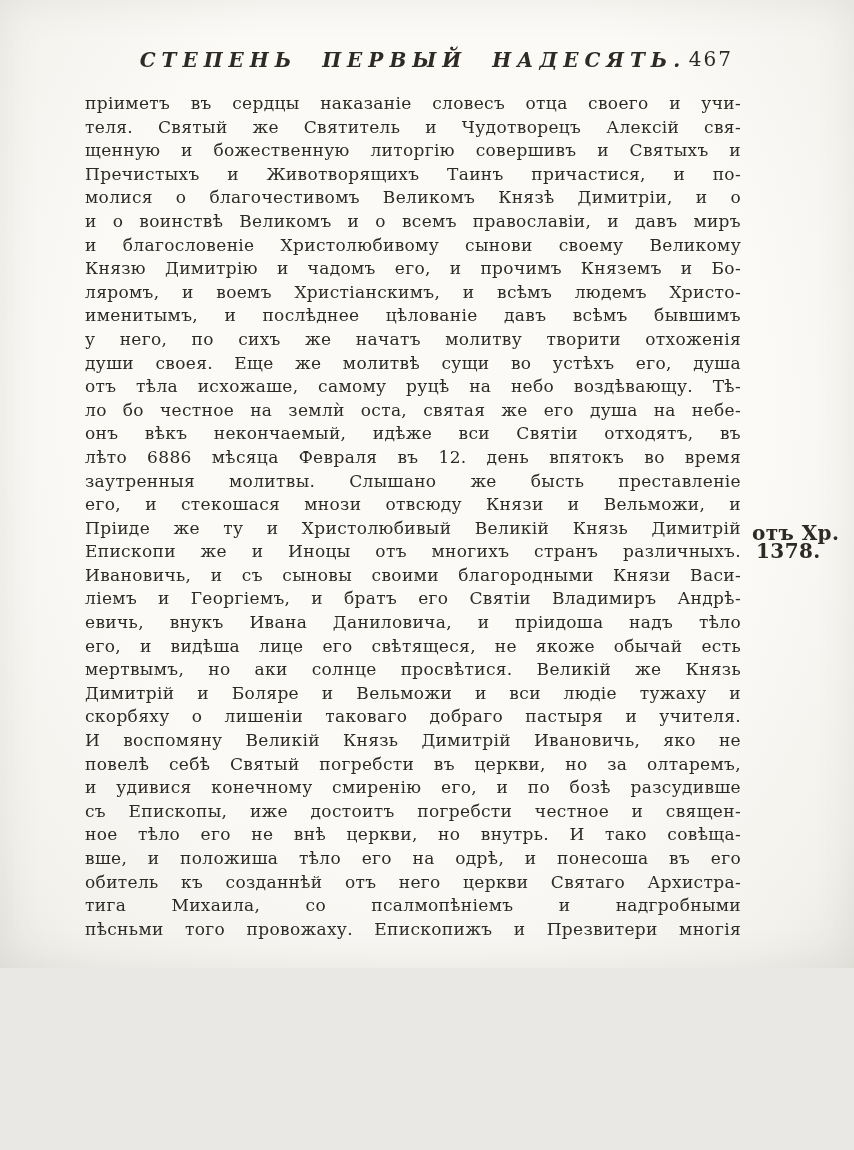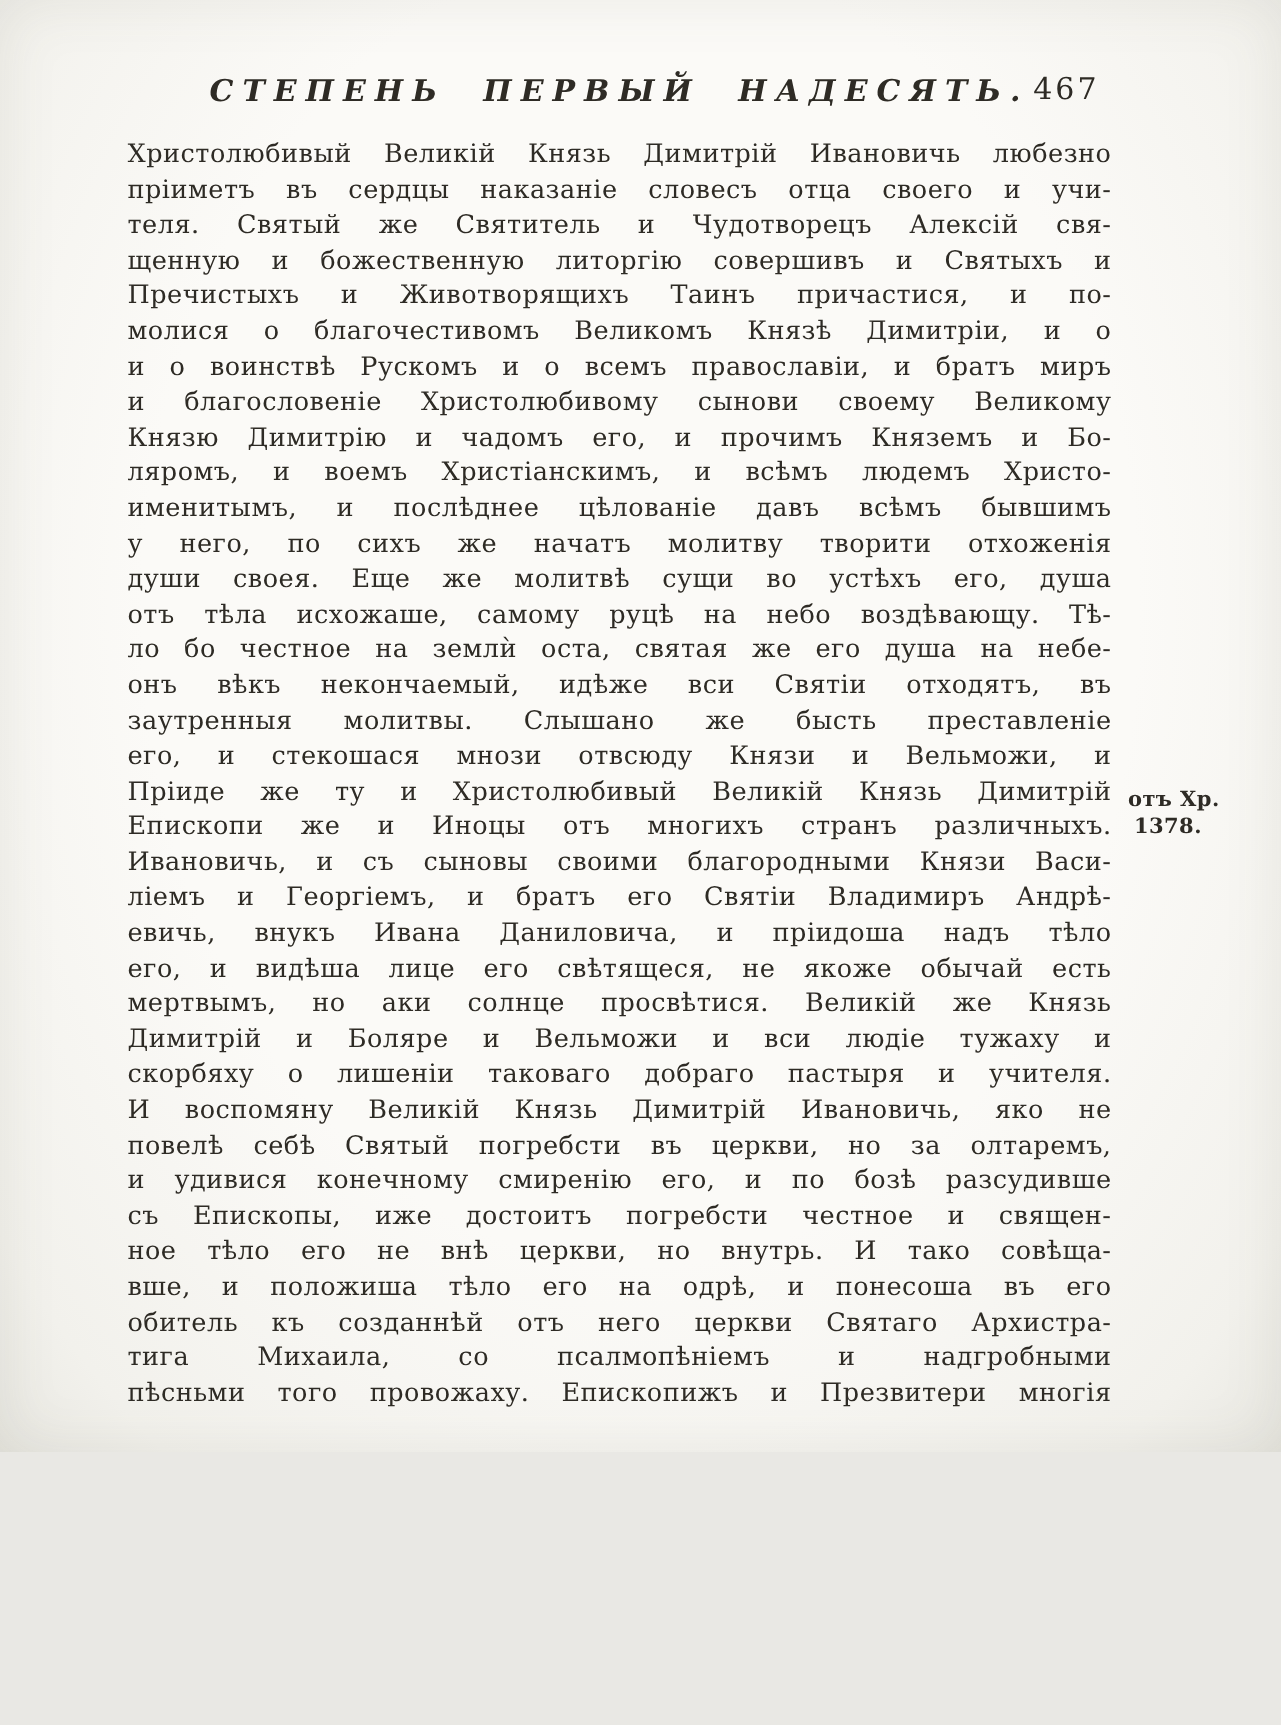--- a/index.html
+++ b/index.html
@@ -60,21 +60,21 @@
     text-align: justify;
     text-align-last: justify;
     -moz-text-align-last: justify;
     overflow: hidden;
   }
   .margin-note {
     position: absolute;
     left: 752px;
     top: 524px;
     width: 96px;
-    font-size: 14px;
+    font-size: 20px;
     font-weight: bold;
     line-height: 18px;
     letter-spacing: 0.02em;
   }
   .margin-note div:last-child { padding-left: 4px; }
   .page-footer {
     position: absolute;
     top: 1014px;
     left: 85px;
     width: 656px;
@@ -101,36 +101,36 @@
 
 <div class="scan-page">
 
   <div class="page-header">
     <span class="running-title">СТЕПЕНЬ ПЕРВЫЙ НАДЕСЯТЬ.</span>
     <span class="page-number">467</span>
   </div>
 
   <div class="body-text">
 
-  <div class="text-line">Христолюбивый Великій Князь Димитрій Ивановичь любезно</div>
       <div class="text-line">пріиметъ въ сердцы наказаніе словесъ отца своего и учи-</div>
       <div class="text-line">теля. Святый же Святитель и Чудотворецъ Алексій свя-</div>
       <div class="text-line">щенную и божественную литоргію совершивъ и Святыхъ и</div>
       <div class="text-line">Пречистыхъ и Животворящихъ Таинъ причастися, и по-</div>
       <div class="text-line">молися о благочестивомъ Великомъ Князѣ Димитріи, и о</div>
-      <div class="text-line">и о воинствѣ Рускомъ и о всемъ православіи, и братъ миръ</div>
+      <div class="text-line">и о воинствѣ Великомъ и о всемъ православіи, и давъ миръ</div>
       <div class="text-line">и благословеніе Христолюбивому сынови своему Великому</div>
       <div class="text-line">Князю Димитрію и чадомъ его, и прочимъ Княземъ и Бо-</div>
       <div class="text-line">ляромъ, и воемъ Христіанскимъ, и всѣмъ людемъ Христо-</div>
       <div class="text-line">именитымъ, и послѣднее цѣлованіе давъ всѣмъ бывшимъ</div>
       <div class="text-line">у него, по сихъ же начатъ молитву творити отхоженія</div>
       <div class="text-line">души своея. Еще же молитвѣ сущи во устѣхъ его, душа</div>
       <div class="text-line">отъ тѣла исхожаше, самому руцѣ на небо воздѣвающу. Тѣ-</div>
       <div class="text-line">ло бо честное на землѝ оста, святая же его душа на небе-</div>
       <div class="text-line">онъ вѣкъ некончаемый, идѣже вси Святіи отходятъ, въ</div>
+      <div class="text-line">лѣто 6886 мѣсяца Февраля въ 12. день впятокъ во время</div>
       <div class="text-line">заутренныя молитвы. Слышано же бысть преставленіе</div>
       <div class="text-line">его, и стекошася мнози отвсюду Князи и Вельможи, и</div>
       <div class="text-line">Пріиде же ту и Христолюбивый Великій Князь Димитрій</div>
       <div class="text-line">Епископи же и Иноцы отъ многихъ странъ различныхъ.</div>
       <div class="text-line">Ивановичь, и съ сыновы своими благородными Князи Васи-</div>
       <div class="text-line">ліемъ и Георгіемъ, и братъ его Святіи Владимиръ Андрѣ-</div>
       <div class="text-line">евичь, внукъ Ивана Даниловича, и пріидоша надъ тѣло</div>
       <div class="text-line">его, и видѣша лице его свѣтящеся, не якоже обычай есть</div>
       <div class="text-line">мертвымъ, но аки солнце просвѣтися. Великій же Князь</div>
       <div class="text-line">Димитрій и Боляре и Вельможи и вси людіе тужаху и</div>

